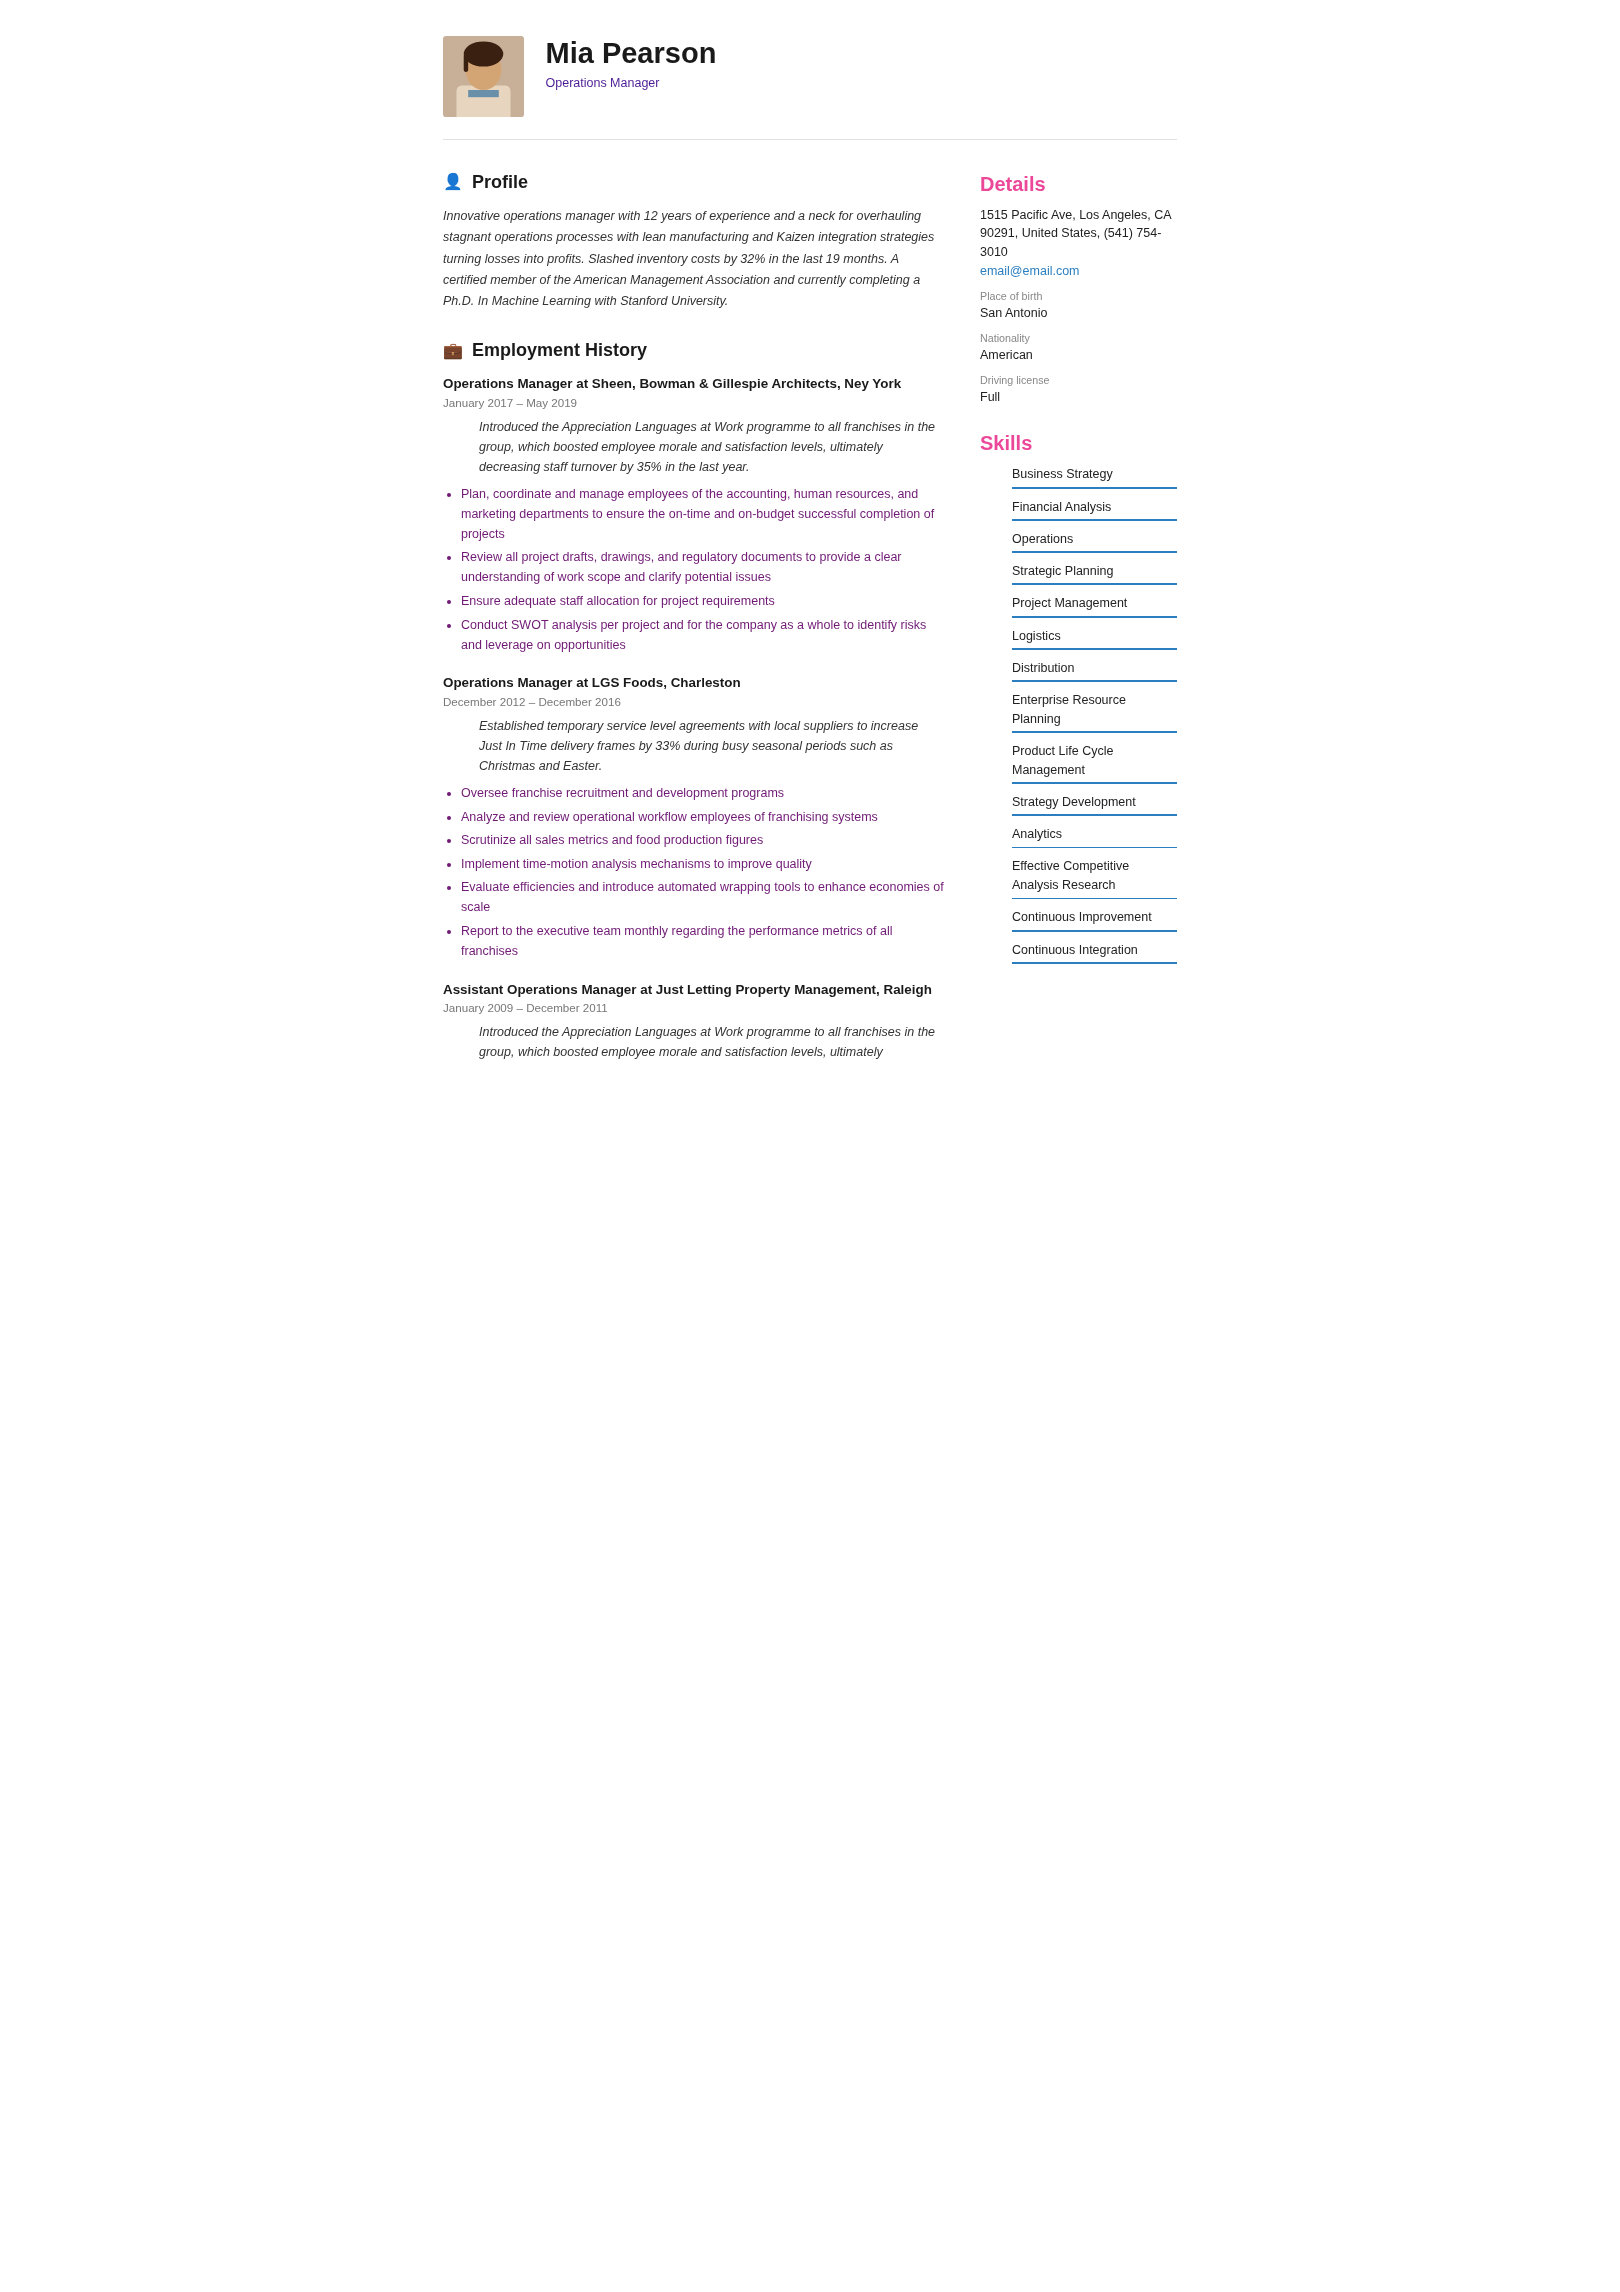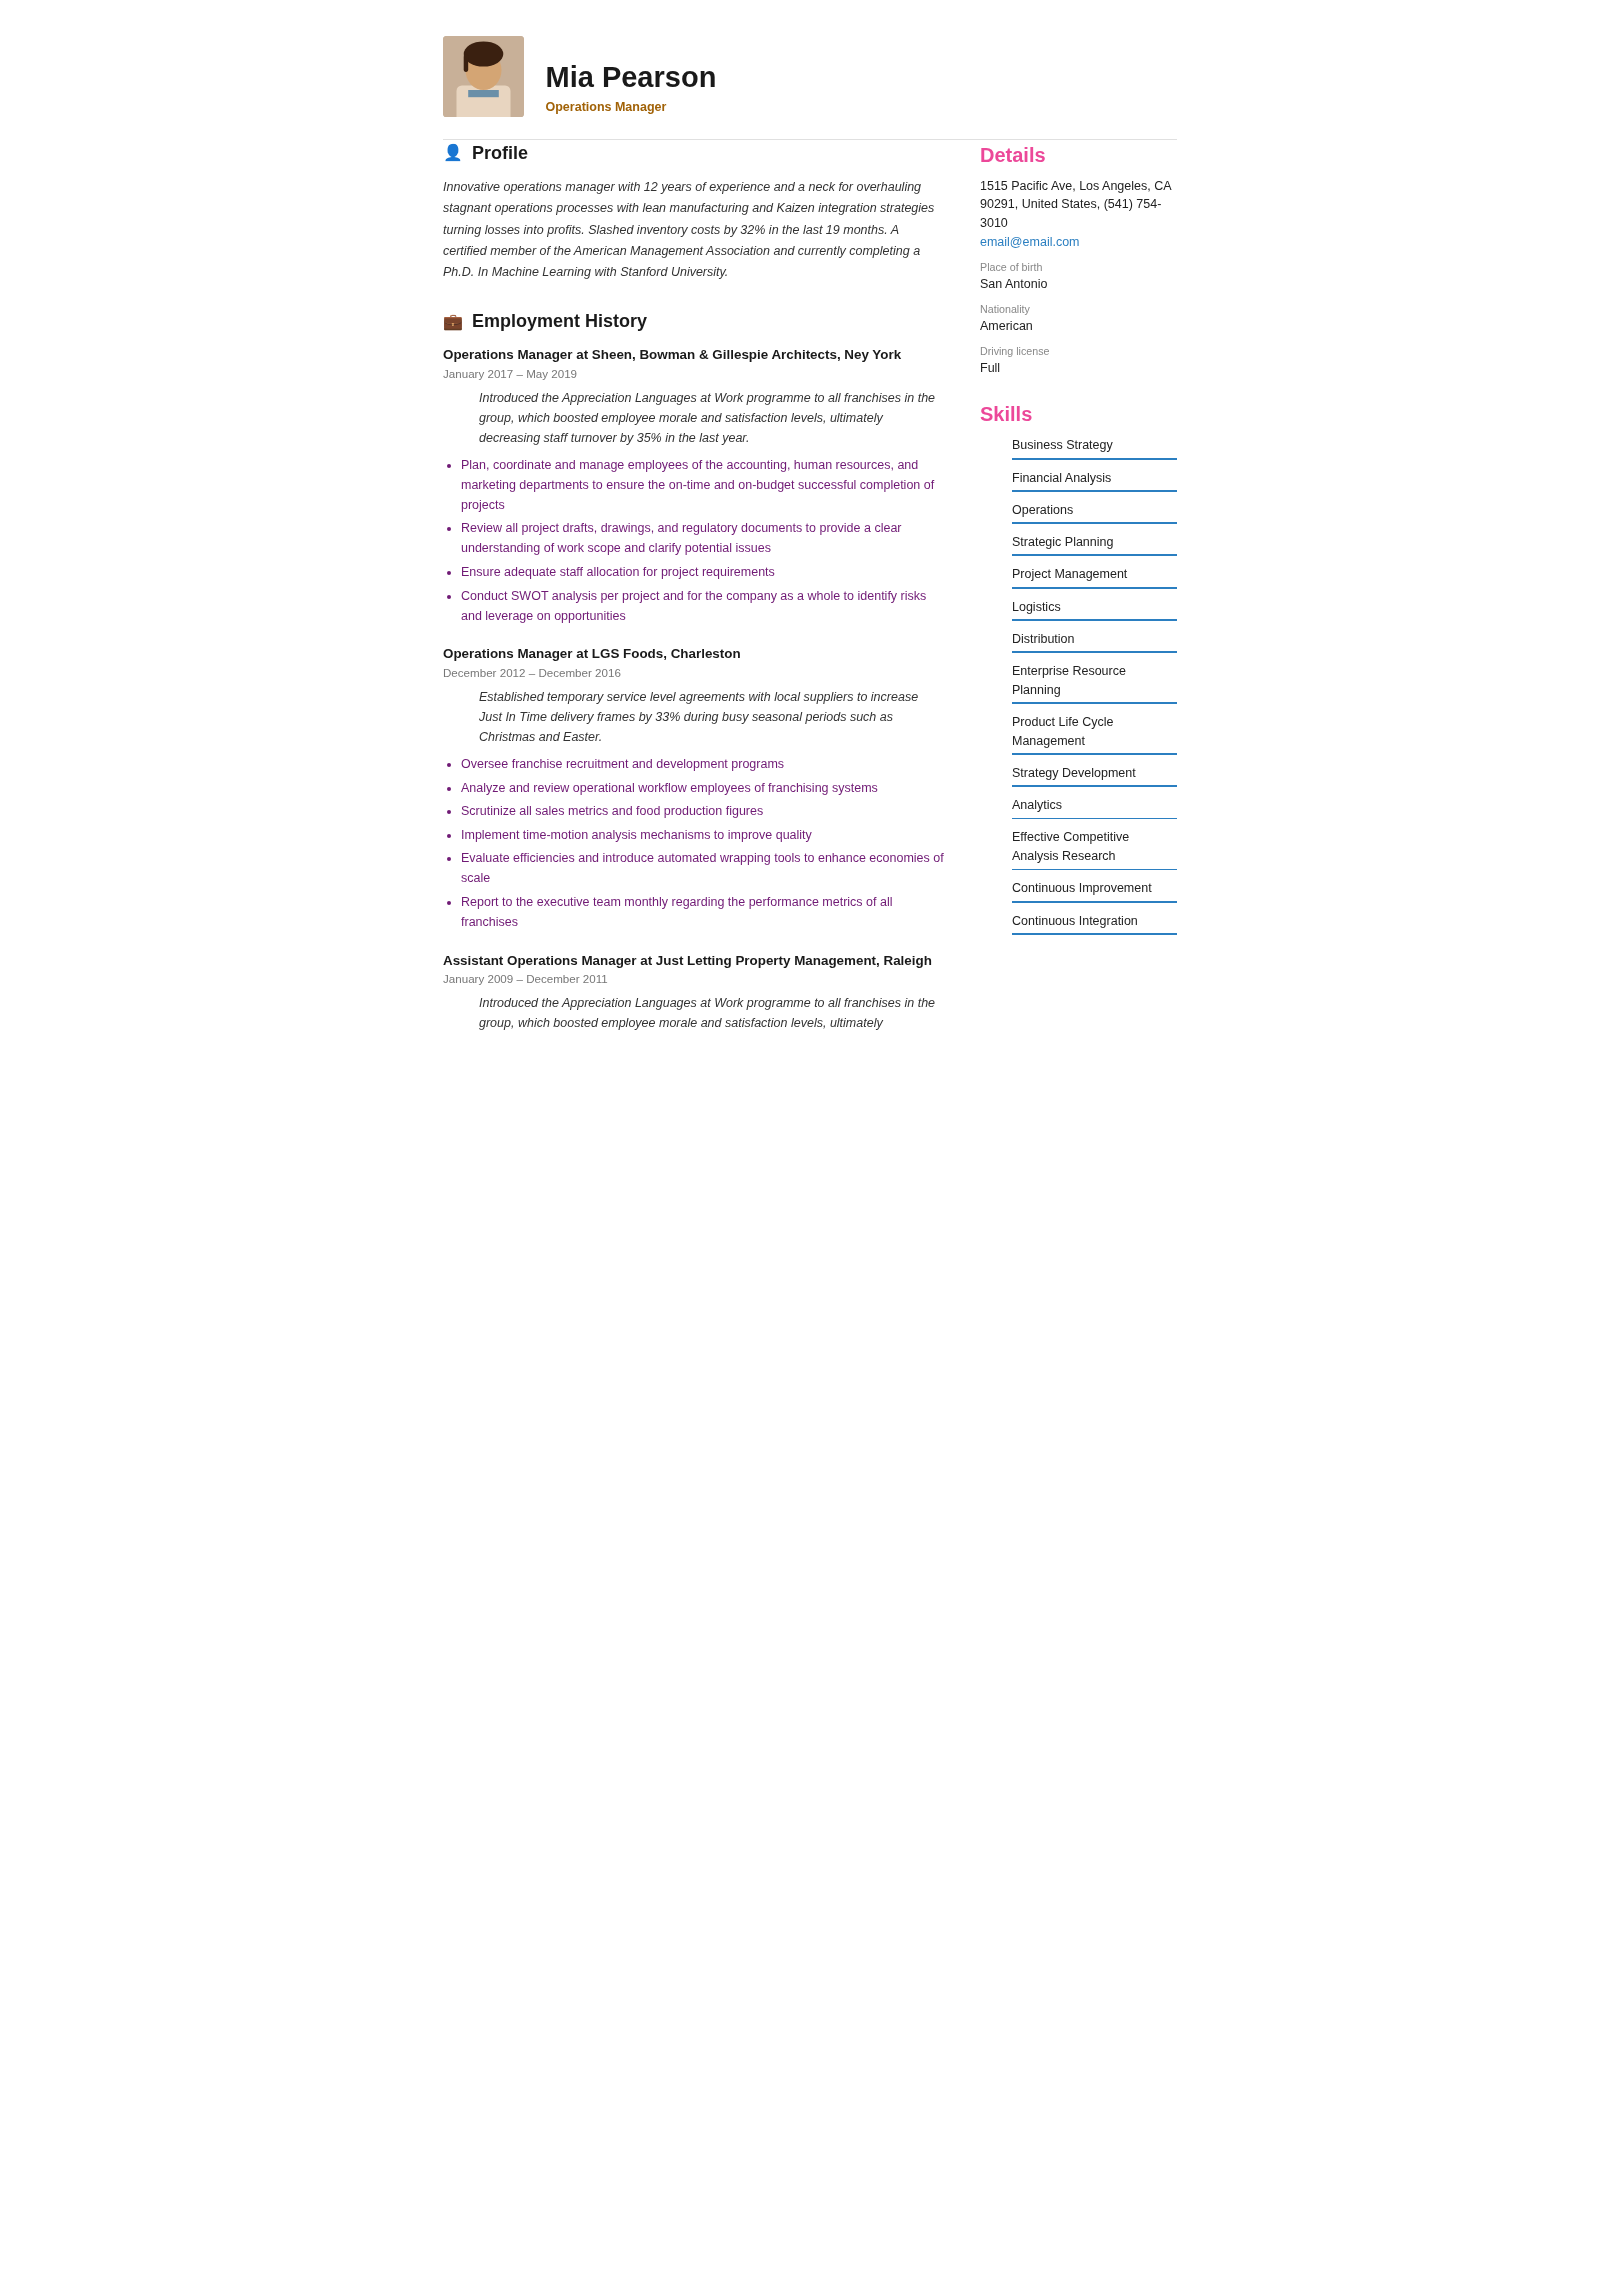--- a/index.html
+++ b/index.html
@@ -12,22 +12,23 @@
     }
     .page {
       max-width: 806px;
       margin: 0 auto;
       padding: 36px 36px 36px 36px;
       background: #fff;
     }
     
     .header {
       display: flex;
-      align-items: flex-end;
+      align-items: flex-start;
       gap: 21.5px;
+      margin-bottom: 29px;
       border-bottom: 1.8px solid #e0e0e0;
       padding-bottom: 21.5px;
     }
     .avatar {
       width: 81px;
       height: 81px;
       border-radius: 3.6px;
       background: #c8b8a2;
       overflow: hidden;
       flex-shrink: 0;
@@ -39,23 +40,22 @@
       height: 100%;
     }
     .header-info h1 {
       font-size: 29px;
       font-weight: 700;
       color: #1a1a1a;
       line-height: 1.2;
     }
     .header-info .subtitle {
       font-size: 12.5px;
-      color: #a16207;
+      color: #4c1d95;
       margin-top: 3.6px;
-      font-weight: bold;
     }
 
     
     .content {
       display: flex;
       gap: 36px;
     }
     .main-col {
       flex: 1 1 auto;
       min-width: 0;

